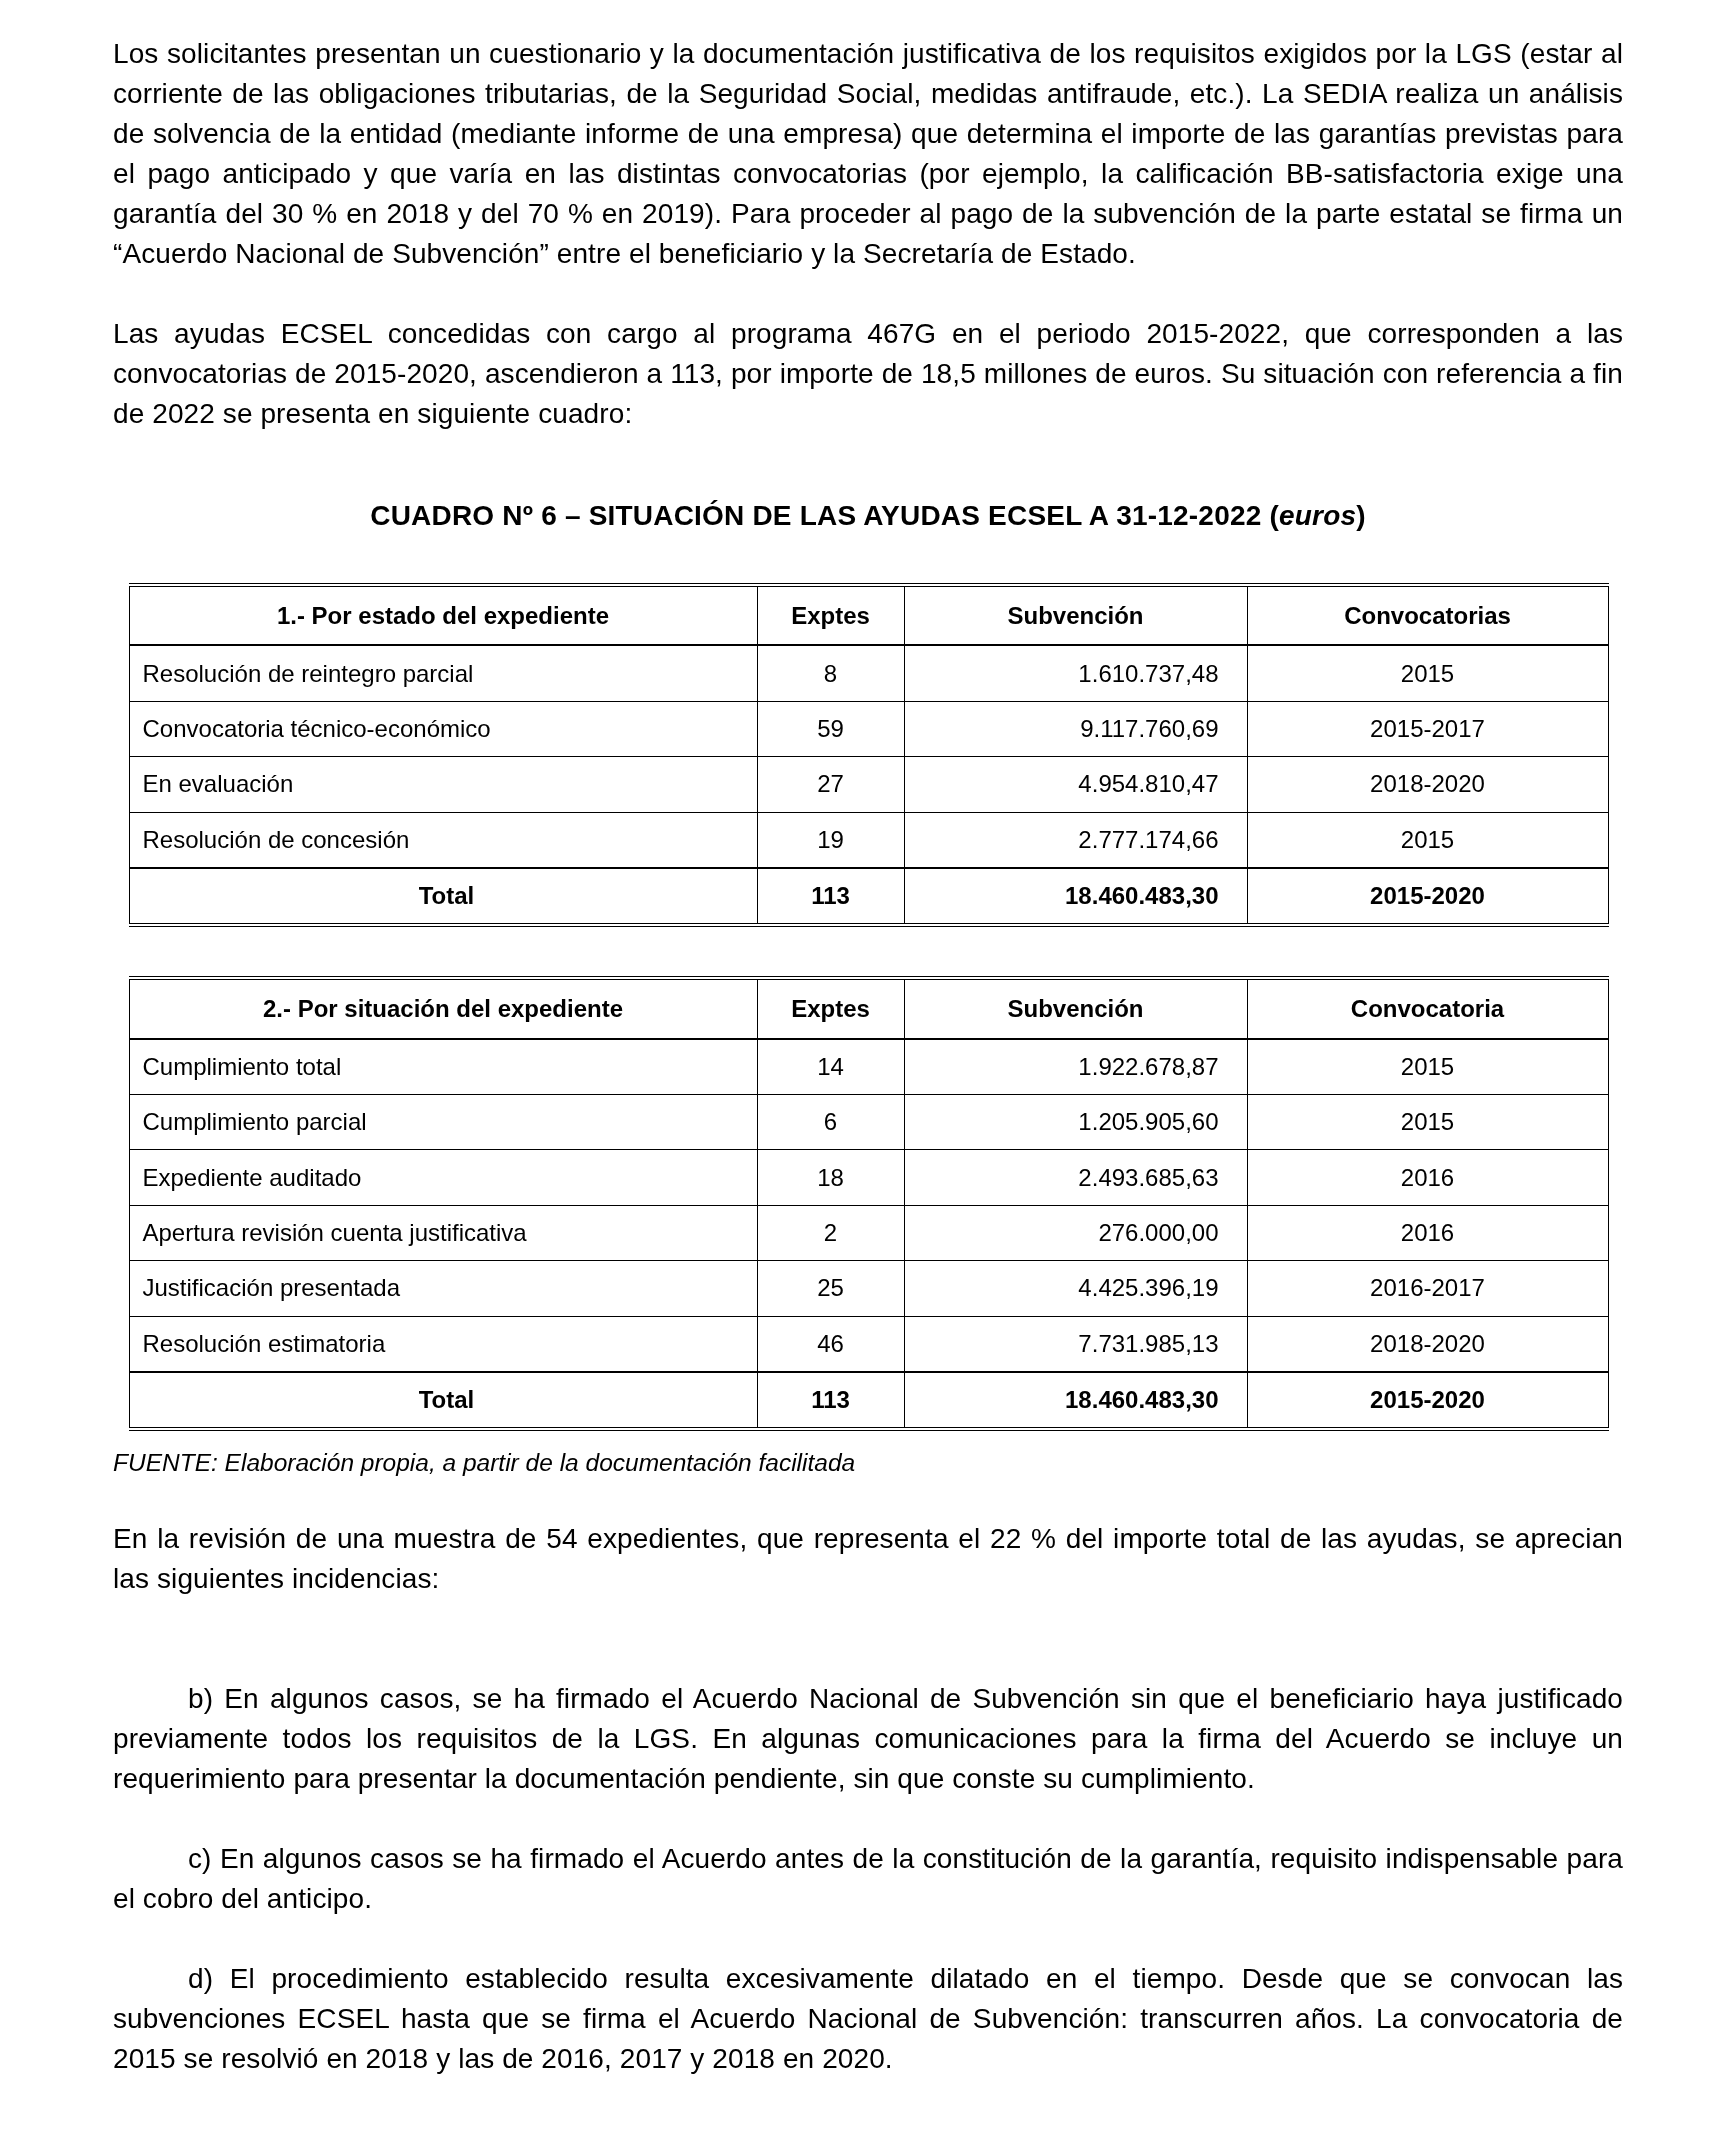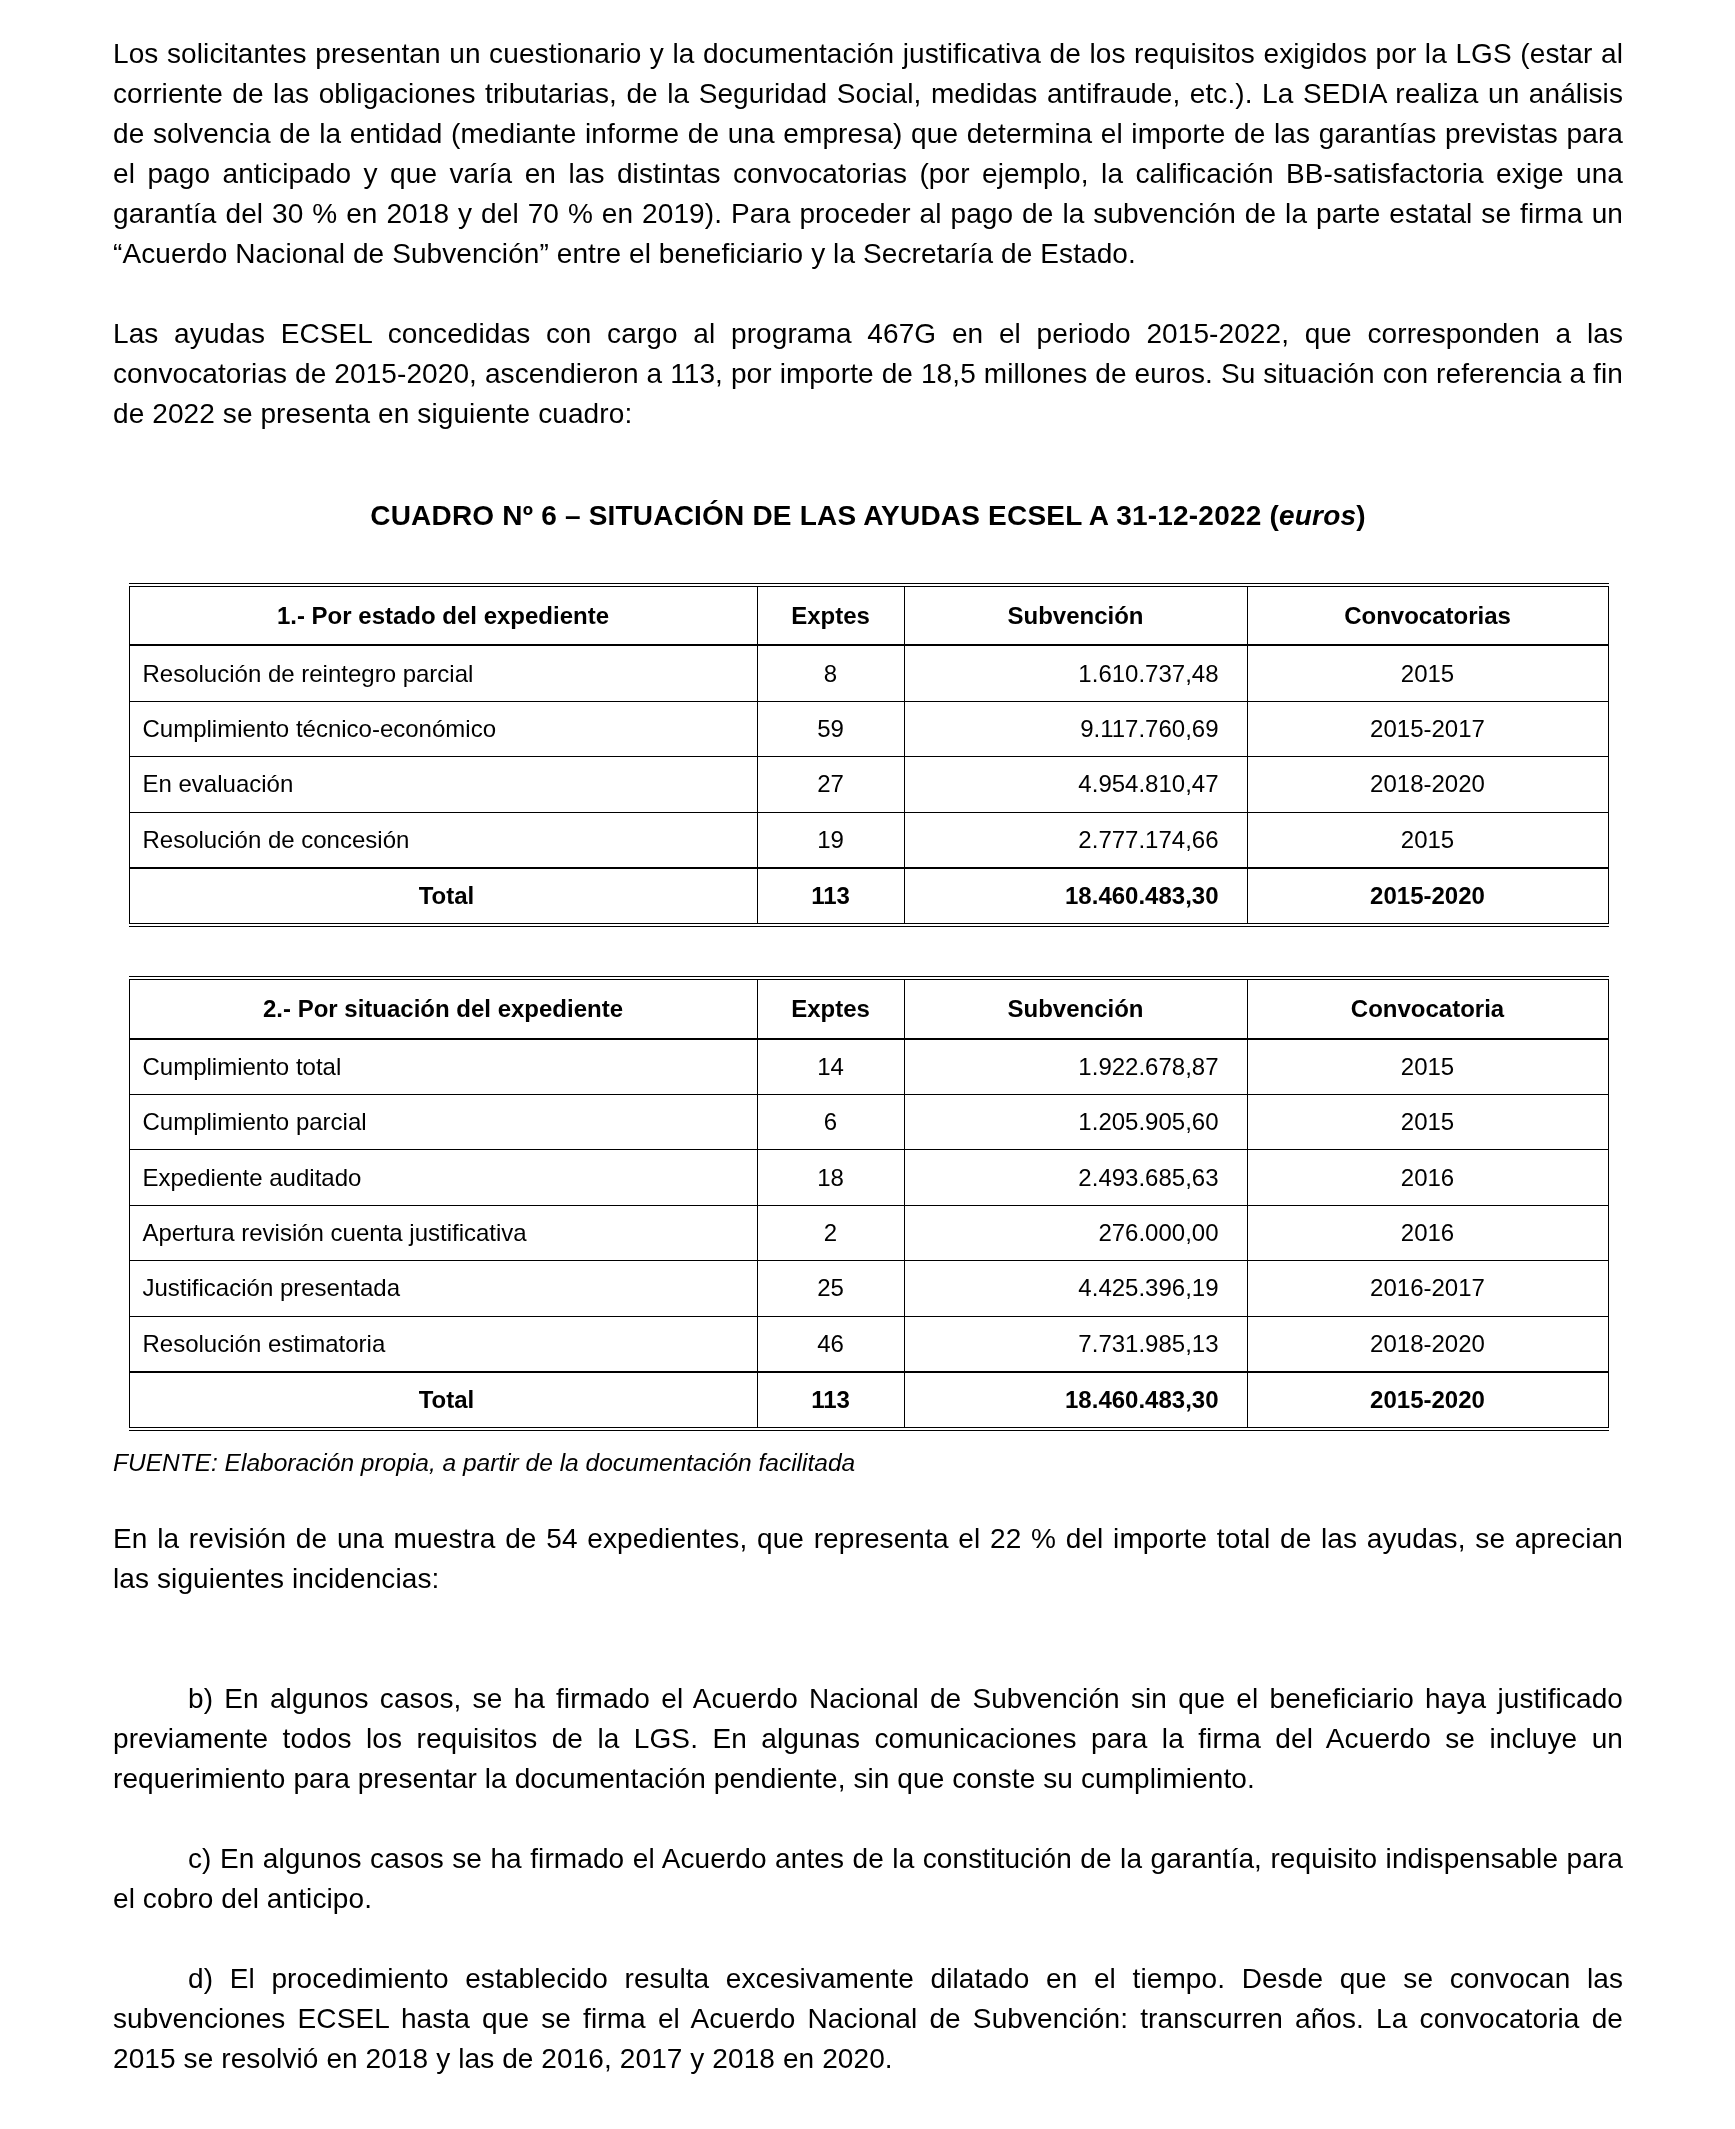--- a/index.html
+++ b/index.html
@@ -159,21 +159,21 @@
           </tr>
         </thead>
         <tbody>
           <tr>
             <td class="label">Resolución de reintegro parcial</td>
             <td class="num">8</td>
             <td class="money">1.610.737,48</td>
             <td class="conv">2015</td>
           </tr>
           <tr>
-            <td class="label">Cumplimiento técnico-económico</td>
+            <td class="label">Convocatoria técnico-económico</td>
             <td class="num">59</td>
             <td class="money">9.117.760,69</td>
             <td class="conv">2015-2017</td>
           </tr>
           <tr>
             <td class="label">En evaluación</td>
             <td class="num">27</td>
             <td class="money">4.954.810,47</td>
             <td class="conv">2018-2020</td>
           </tr>

